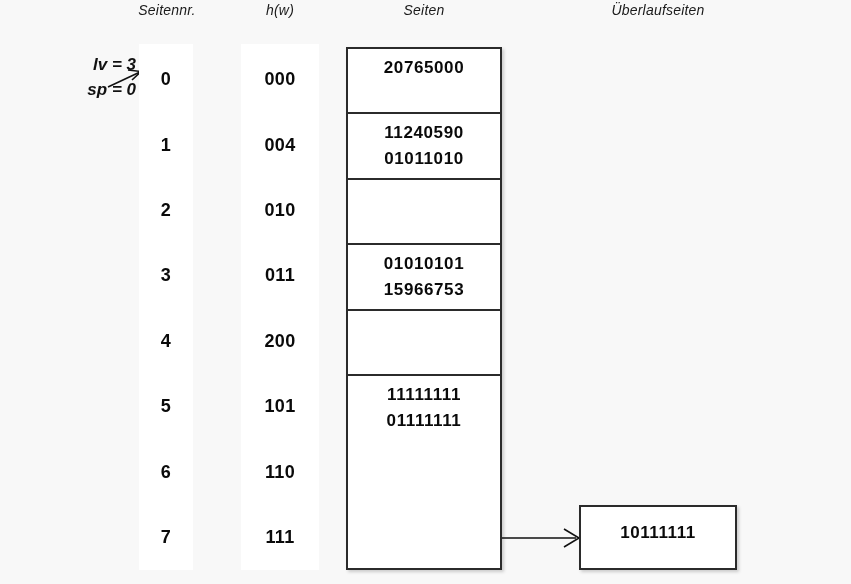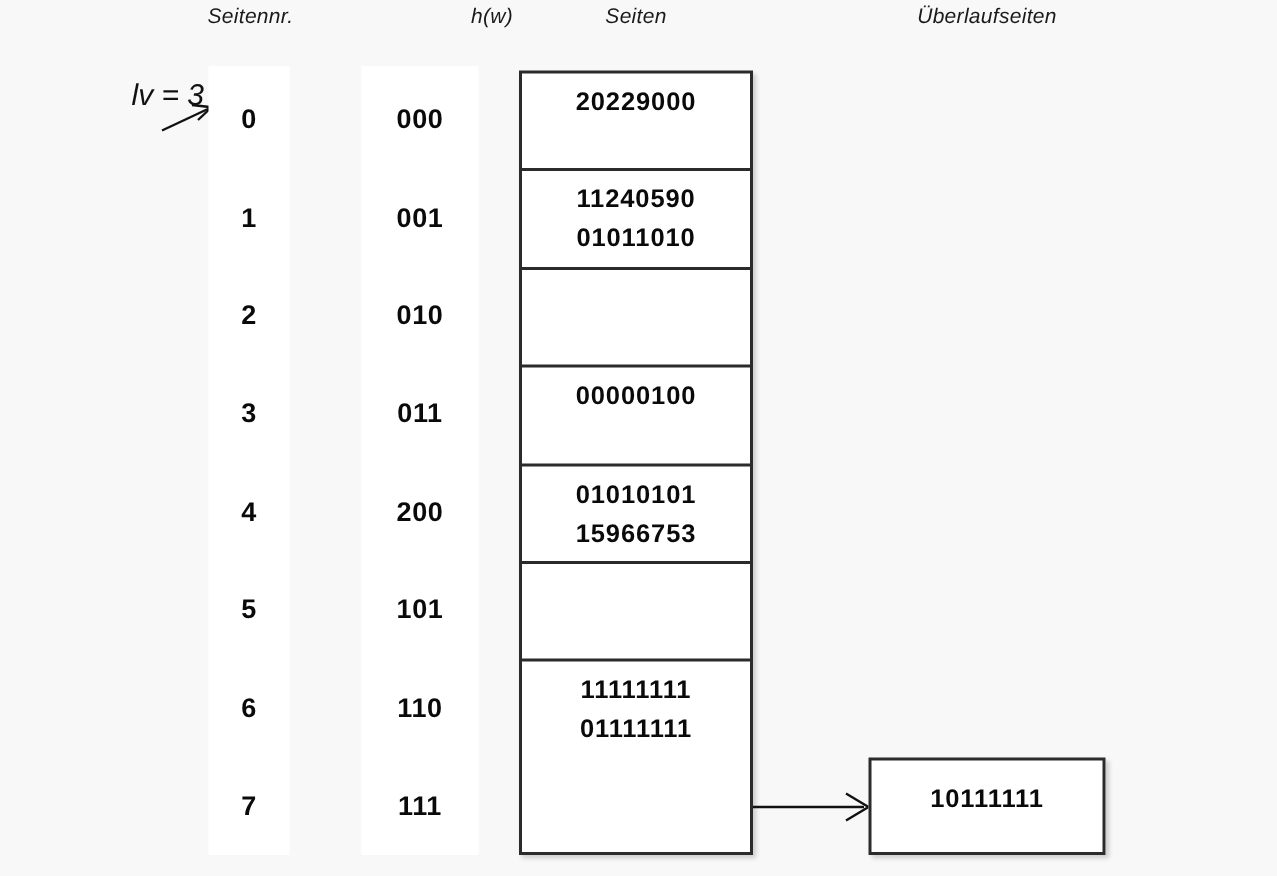--- a/index.html
+++ b/index.html
@@ -26,34 +26,34 @@
     top: 2px;
     font-size: 14px;
     font-style: italic;
     font-weight: 400;
     letter-spacing: 0.2px;
     color: #1a1a1a;
     text-align: center;
     white-space: nowrap;
   }
   #hdr-seitennr { left: 107px; width: 120px; }
-  #hdr-hw       { left: 242px; width: 100px; text-align: right; }
+  #hdr-hw       { left: 230px; width: 100px; }
   #hdr-seiten   { left: 364px; width: 120px; }
   #hdr-ueber    { left: 588px; width: 140px; }
 
   
   #lv-sp-block {
     position: absolute;
     left: 40px;
     top: 52px;
     width: 96px;
     text-align: right;
-    font-size: 20px;
+    font-size: 17px;
     font-style: italic;
-    font-weight: 400;
+    font-weight: 700;
     line-height: 25px;
     color: #111111;
     white-space: nowrap;
   }
 
   
   #lv-arrow {
     position: absolute;
     left: 107px;
     top: 68px;
@@ -154,20 +154,21 @@
 
 <div id="root">
 
   <div id="hdr-seitennr" class="col-header">Seitennr.</div>
   <div id="hdr-hw" class="col-header">h(w)</div>
   <div id="hdr-ueber" class="col-header">Überlaufseiten</div>
   <div id="hdr-seiten" class="col-header">Seiten</div>
 
   <div id="lv-sp-block">
     <div>lv = 3</div>
+    <div>sp = 0</div>
   </div>
 
   <svg id="lv-arrow" viewBox="0 0 38 22" xmlns="http://www.w3.org/2000/svg">
     <line x1="1" y1="19" x2="33" y2="4" stroke="#111111" stroke-width="1.6"></line>
     <polyline points="21,2 34,3.5 25,12" fill="none" stroke="#111111" stroke-width="1.6"></polyline>
   </svg>
 
   <div id="strip-seitennr" class="strip"></div>
   <div id="strip-hw" class="strip"></div>
 
@@ -177,44 +178,40 @@
     <div class="value-cell">2</div>
     <div class="value-cell">3</div>
     <div class="value-cell">4</div>
     <div class="value-cell">5</div>
     <div class="value-cell">6</div>
     <div class="value-cell">7</div>
   </div>
 
   <div id="col-hw" class="value-col">
     <div class="value-cell">000</div>
-    <div class="value-cell">001</div>
+    <div class="value-cell">004</div>
     <div class="value-cell">010</div>
     <div class="value-cell">011</div>
     <div class="value-cell">200</div>
     <div class="value-cell">101</div>
     <div class="value-cell">110</div>
     <div class="value-cell">111</div>
   </div>
 
   <div id="pages-table">
     <div class="page-row">
-      <div class="page-line">20229000</div>
+      <div class="page-line">20765000</div>
       <div class="page-line"></div>
     </div>
     <div class="page-row">
       <div class="page-line">11240590</div>
       <div class="page-line">01011010</div>
     </div>
     <div class="page-row">
       <div class="page-line"></div>
-      <div class="page-line"></div>
-    </div>
-    <div class="page-row">
-      <div class="page-line">00000100</div>
       <div class="page-line"></div>
     </div>
     <div class="page-row">
       <div class="page-line">01010101</div>
       <div class="page-line">15966753</div>
     </div>
     <div class="page-row">
       <div class="page-line"></div>
       <div class="page-line"></div>
     </div>

